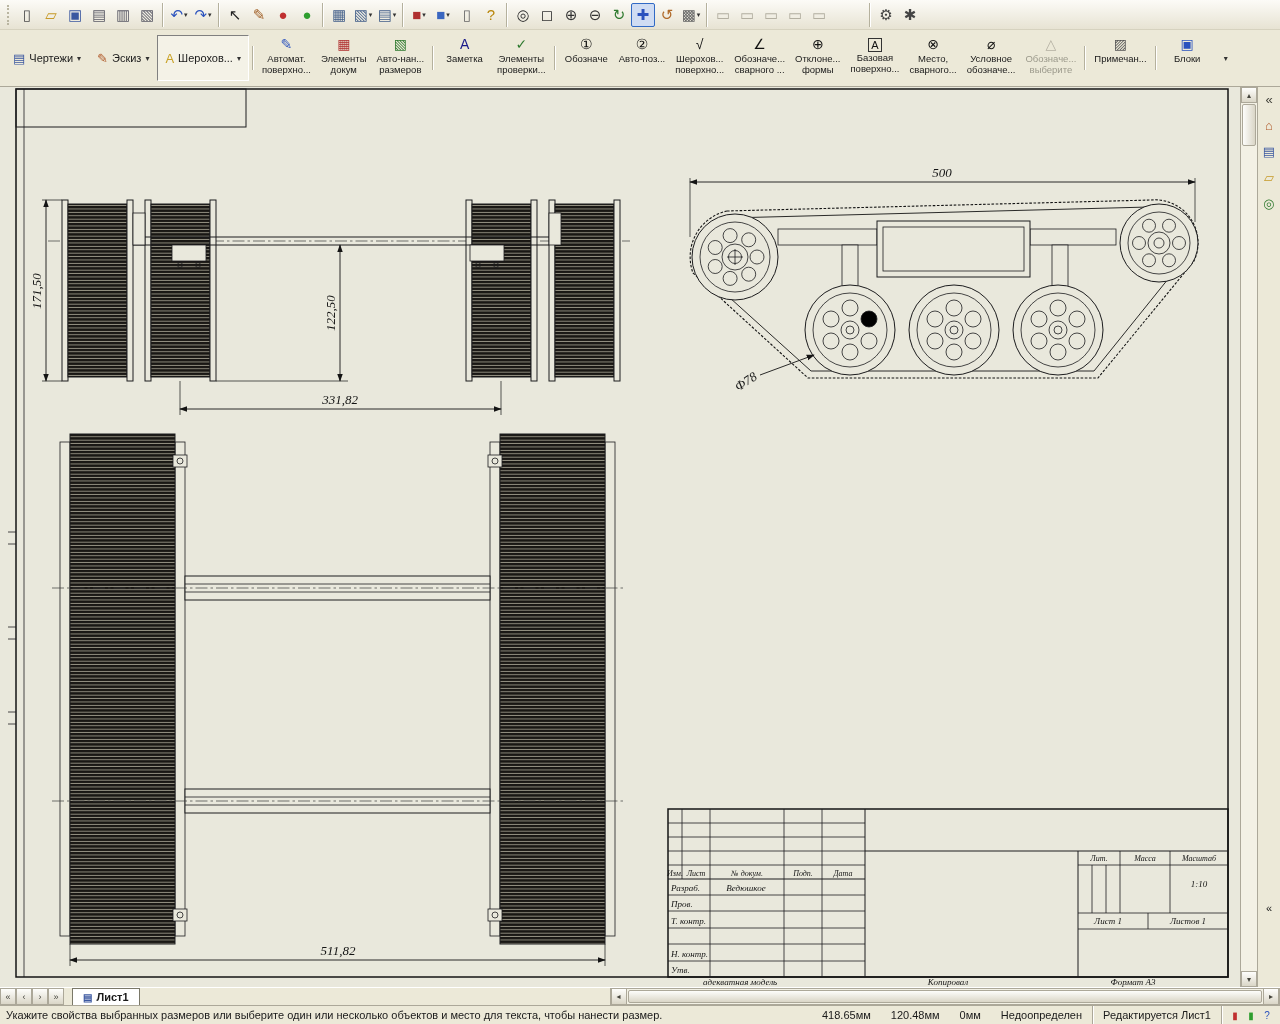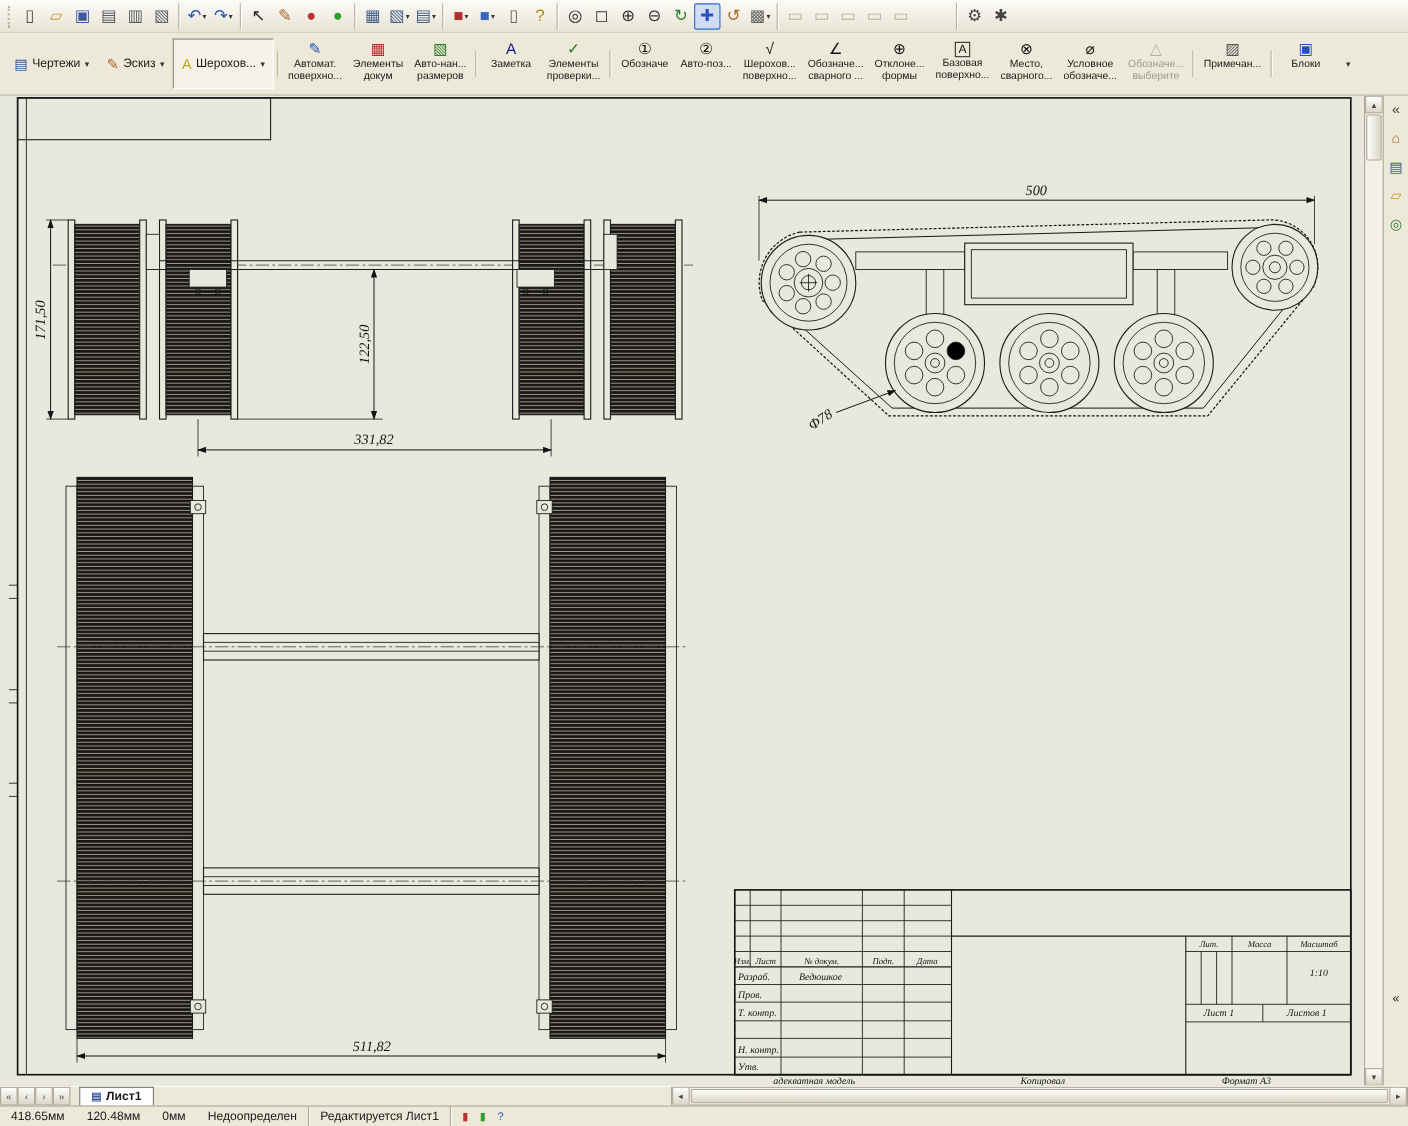--- a/index.html
+++ b/index.html
@@ -649,20 +649,21 @@
     </div>
     <div class="sbspacer"></div>
     <div class="hscroll">
       <div class="hbtn">◂</div>
       <div class="hthumb"></div>
       <div class="hbtn">▸</div>
     </div>
   </div>
 
   <div class="statusbar">
+    <div class="smsg">Укажите свойства выбранных размеров или выберите один или несколько объектов и место для текста, чтобы нанести размер.</div>
     <div class="scoord">418.65мм</div>
     <div class="scoord">120.48мм</div>
     <div class="scoord">0мм</div>
     <div class="scoord">Недоопределен</div>
     <div class="scell">Редактируется Лист1</div>
     <div class="sind">
 
     <div class="tpbtn">
           <span style="color: rgb(192, 48, 48);">▮</span>
         </div>

